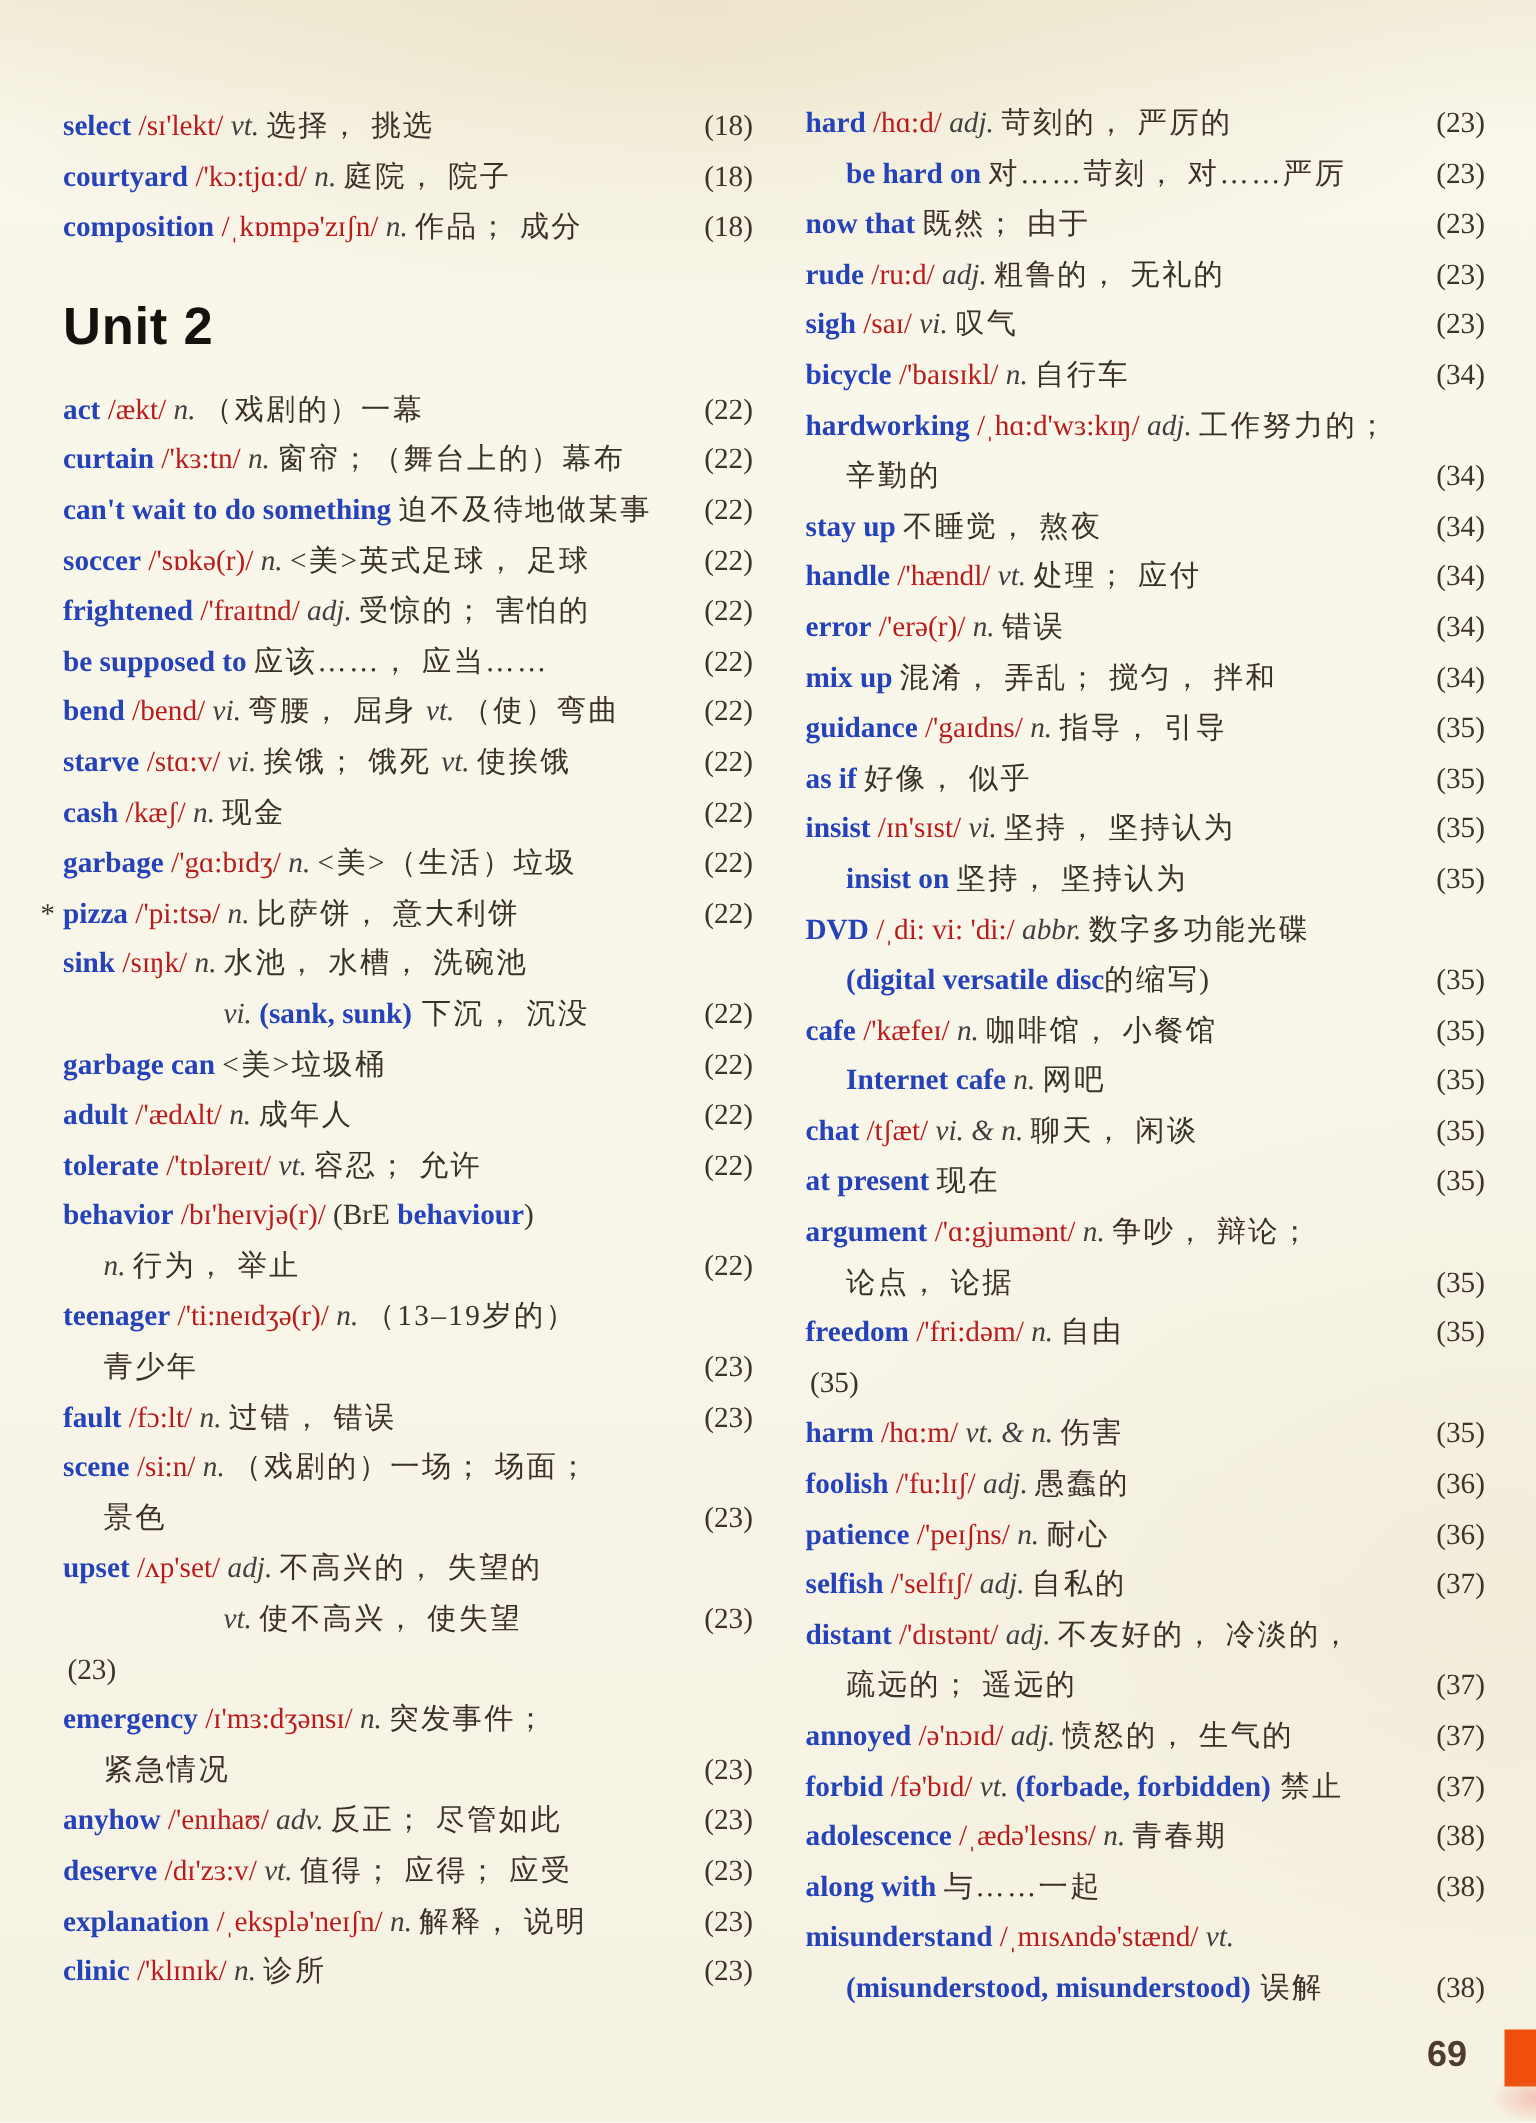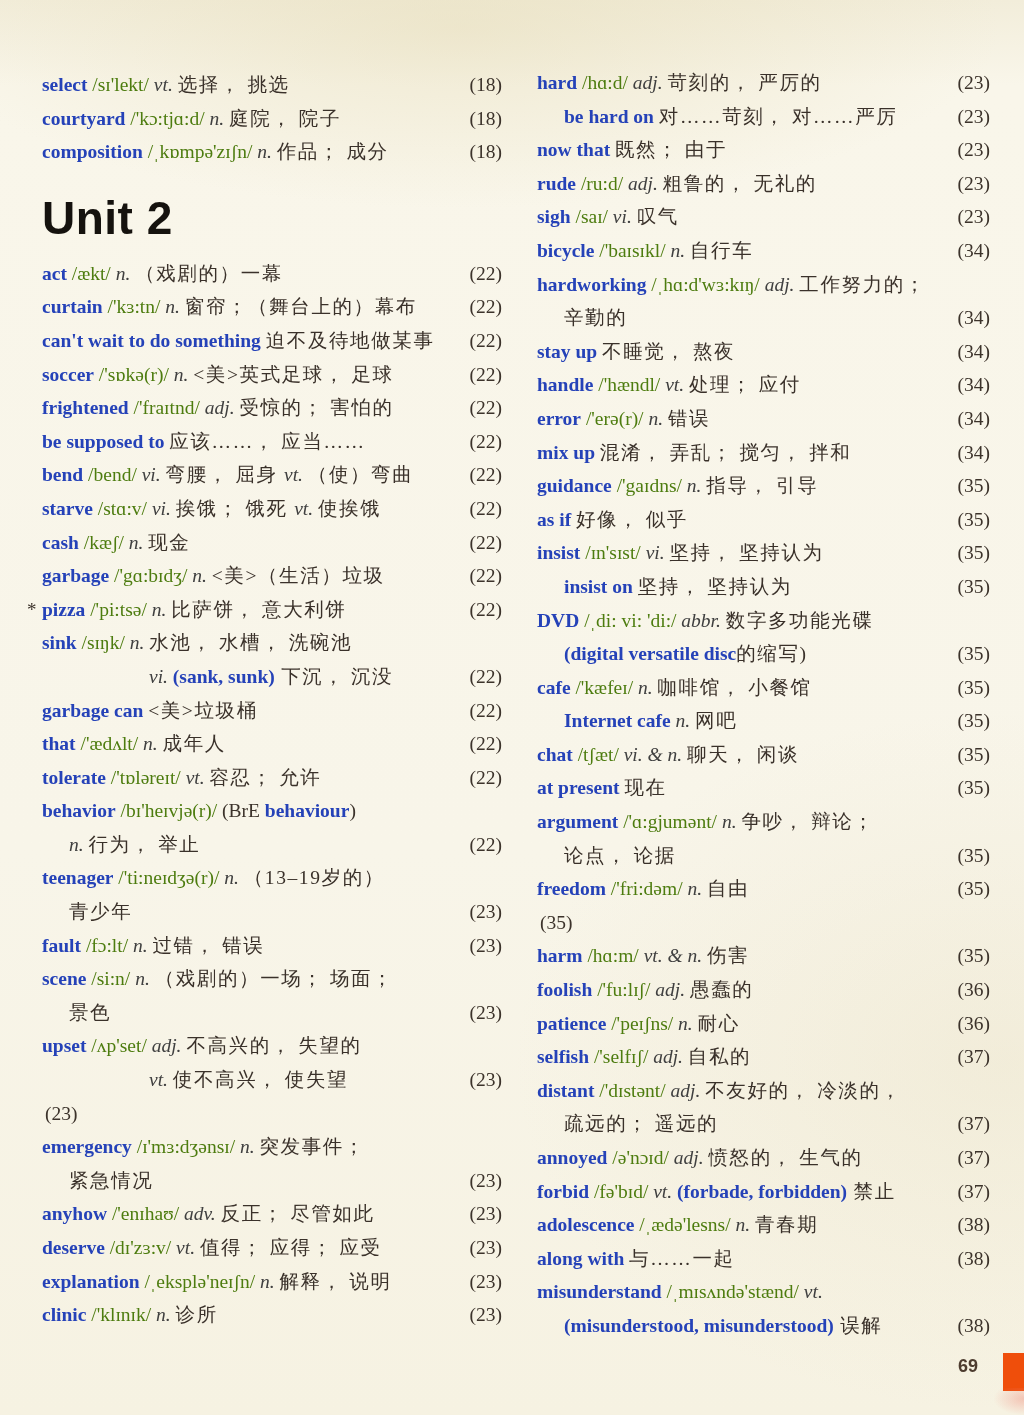--- a/index.html
+++ b/index.html
@@ -18,34 +18,34 @@
   .row{
     display:flex;justify-content:space-between;align-items:baseline;
     height:33.6px;position:relative;white-space:nowrap;
     font-size:19.5px;line-height:33.6px;
   }
   .content{flex:0 1 auto;min-width:0;}
   .pageref{flex:none;padding-left:3px;color:#3c332b;}
   .ind1{padding-left:27px;}
   .ind2{padding-left:107px;text-align:center;}
   .s-hw{color:#2542b8;font-weight:bold;}
-  .s-ph{color:#4d7c0f;}
+  .s-ph{color:#b91c1c;}
   .s-pos{font-style:italic;color:#404040;}
   .s-zh{letter-spacing:1.6px;color:#3a312a;}
   .s-pl{color:#3c332b;}
   .marker{position:absolute;left:-15px;top:0;font-size:19px;color:#3c332b;}
   .unit-heading{
     font-family:"Liberation Sans",sans-serif;font-weight:bold;
-    font-size:46px;color:#15120e;height:46px;line-height:46px;letter-spacing:0.5px;
+    font-size:35px;color:#15120e;height:46px;line-height:46px;letter-spacing:0.5px;
   }
   .gap{width:100%;}
   #pageno{
     position:absolute;right:46px;top:1356px;
     font-family:"Liberation Sans",sans-serif;font-weight:bold;
-    font-size:18px;color:#4d3c2f;text-align:center;
+    font-size:24px;color:#4d3c2f;text-align:center;
   }
   #tab{position:absolute;right:0;top:1353px;width:21px;height:38px;background:#ef4e0b;}
   #tab-smudge{
     position:absolute;right:0;top:1388px;width:30px;height:27px;
     background:radial-gradient(ellipse at 100% 40%, rgba(238,120,105,0.38), rgba(238,120,105,0) 72%);
   }
 </style>
 </head>
 <body>
 
@@ -115,21 +115,21 @@
     </div>
     <div class="row ind2">
       <span class="content"><span class="s-pos">vi. </span><span class="s-hw">(sank, sunk)</span><span class="s-zh"> 下沉， 沉没</span></span>
       <span class="pageref">(22)</span>
     </div>
     <div class="row">
       <span class="content"><span class="s-hw">garbage can </span><span class="s-zh">&lt;美&gt;垃圾桶</span></span>
       <span class="pageref">(22)</span>
     </div>
     <div class="row">
-      <span class="content"><span class="s-hw">that</span><span class="s-ph"> /'ædʌlt/ </span><span class="s-pos">n. </span><span class="s-zh">成年人</span></span>
+      <span class="content"><span class="s-hw">adult</span><span class="s-ph"> /'ædʌlt/ </span><span class="s-pos">n. </span><span class="s-zh">成年人</span></span>
       <span class="pageref">(22)</span>
     </div>
     <div class="row">
       <span class="content"><span class="s-hw">tolerate</span><span class="s-ph"> /'tɒləreɪt/ </span><span class="s-pos">vt. </span><span class="s-zh">容忍； 允许</span></span>
       <span class="pageref">(22)</span>
     </div>
     <div class="row">
       <span class="content"><span class="s-hw">behavior</span><span class="s-ph"> /bɪ'heɪvjə(r)/ </span><span class="s-pl">(BrE </span><span class="s-hw">behaviour</span><span class="s-pl">)</span></span>
     </div>
     <div class="row ind1">

